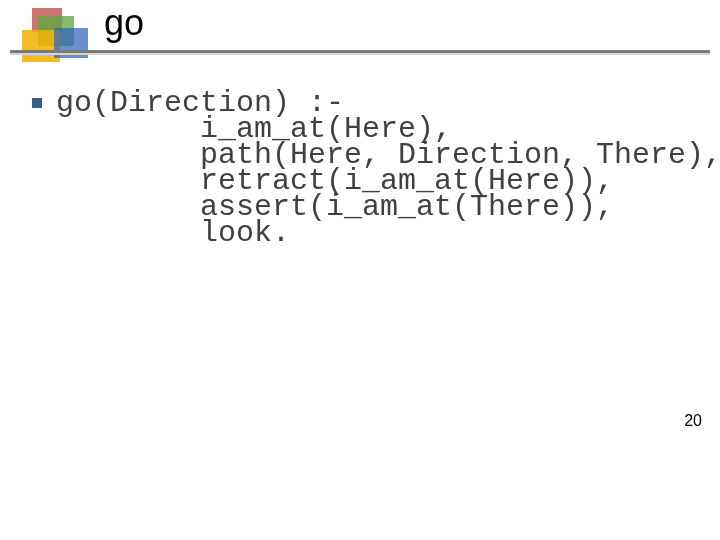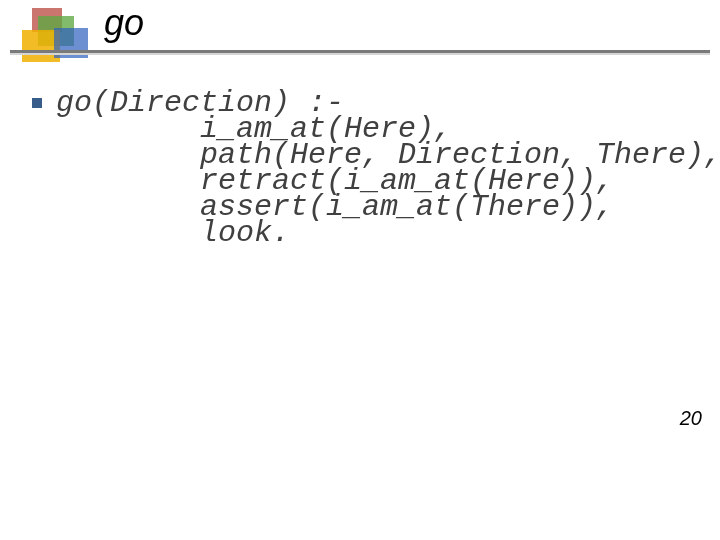--- a/index.html
+++ b/index.html
@@ -1,37 +1,37 @@
 <!DOCTYPE html>
 <html><head>
 <meta charset="utf-8">
 <style>
   * { margin: 0; padding: 0; box-sizing: border-box; }
   html, body { width: 720px; height: 540px; background: #fff; font-family: Arial, sans-serif; overflow: hidden; }
-  .slide { position: relative; width: 720px; height: 444px; font-style: italic; }
+  .slide { position: relative; width: 720px; height: 444px; }
 
   
   .header-icon { position: absolute; left: 18px; top: 8px; width: 72px; height: 56px; }
   .header-icon .box { position: absolute; }
   .b1 { left: 4px;  top: 22px; width: 38px; height: 32px; background: #f0b000; opacity: 0.85; }
   .b2 { left: 20px; top: 8px;  width: 36px; height: 30px; background: #5fa843; opacity: 0.78; }
   .b3 { left: 36px; top: 20px; width: 34px; height: 30px; background: #2d5fbf; opacity: 0.70; }
   .b4 { left: 14px; top: 0px;  width: 30px; height: 24px; background: #b33a2f; opacity: 0.70; }
 
   .title { position: absolute; left: 104px; top: 2px; font-family: Verdana, Arial, sans-serif; font-size: 36px; color: #000; }
 
   .rule-dark  { position: absolute; left: 10px; top: 50px; width: 700px; height: 3px; background: #7a7a7a; }
   .rule-light { position: absolute; left: 10px; top: 53px; width: 700px; height: 2px; background: #d5d5d5; }
 
   .content { position: absolute; left: 32px; top: 90px; width: 660px; }
   .item { display: flex; align-items: flex-start; margin-bottom: 0; }
   .bullet { width: 10px; height: 10px; background: #385d8a; margin-top: 8px; margin-right: 14px; flex: 0 0 auto; }
   .code { font-family: "Courier New", Courier, monospace; font-size: 30px; line-height: 26px; color: #404040; white-space: pre; }
 
-  .pagenum { position: absolute; right: 18px; bottom: 14px; font-family: Arial, sans-serif; font-size: 20px; color: #000; }
+  .pagenum { position: absolute; right: 18px; bottom: 14px; font-family: Arial, sans-serif; font-size: 16px; color: #000; }
 </style>
 </head>
 <body>
 
 <div class="slide">
 
   <div class="header-icon">
     <div class="box b4"></div>
     <div class="box b2"></div>
     <div class="box b1"></div>

